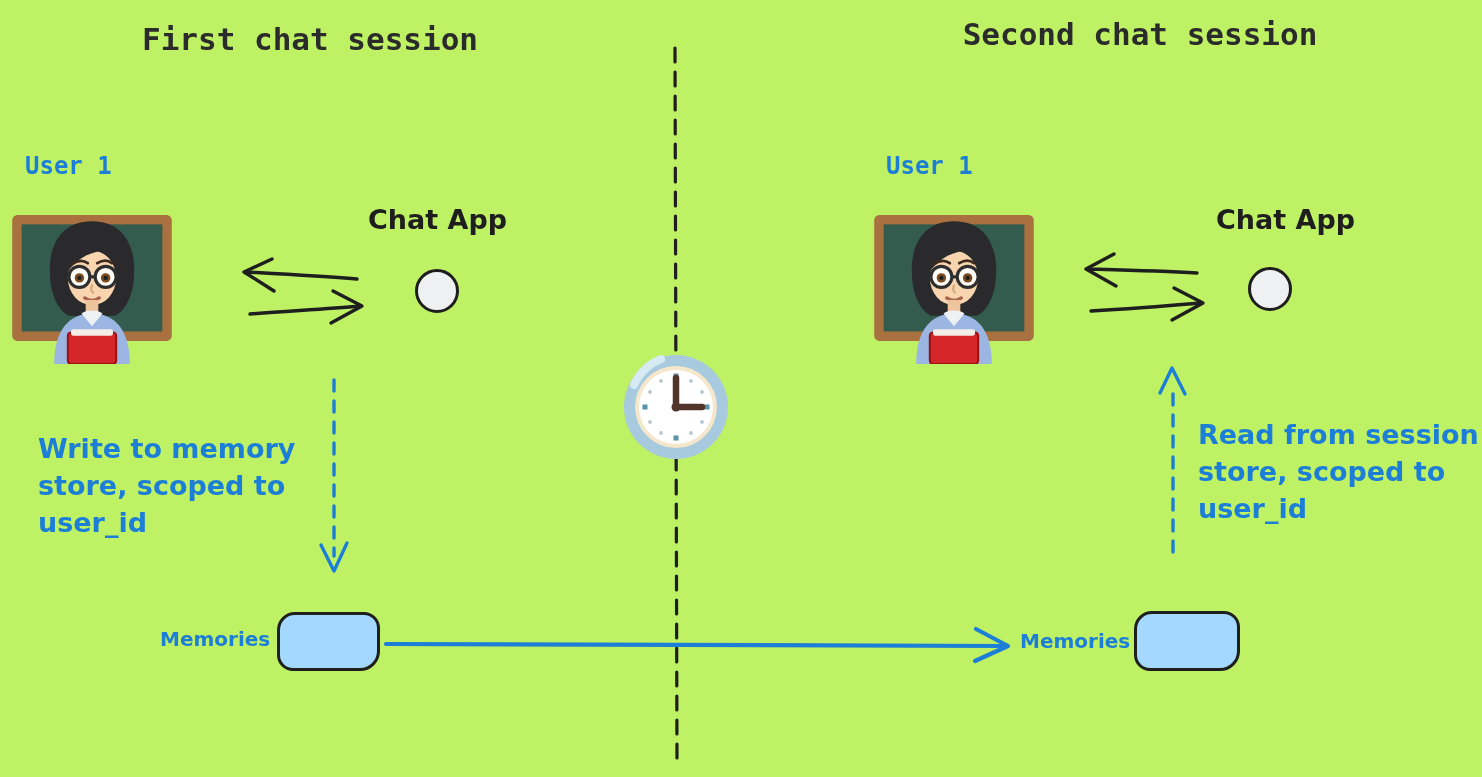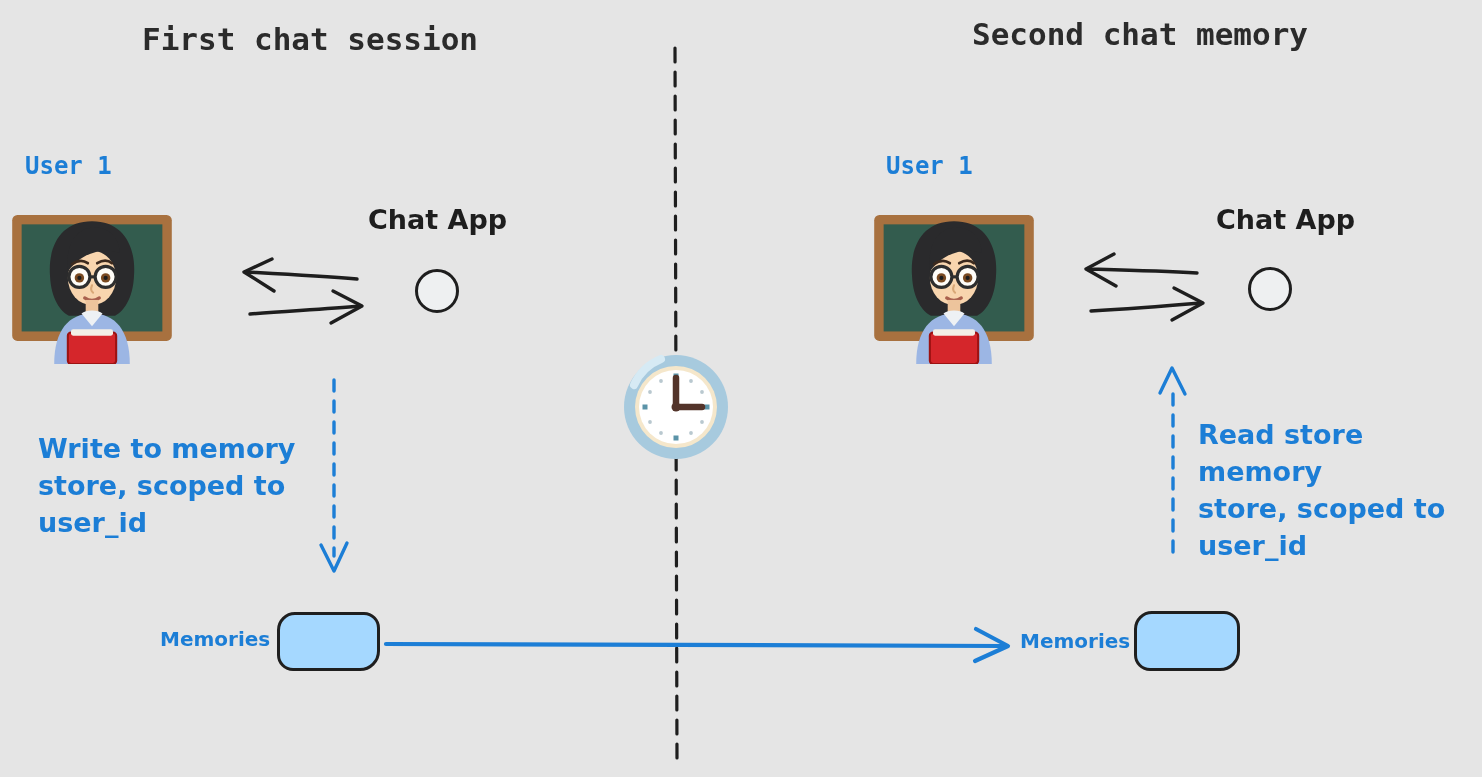--- a/index.html
+++ b/index.html
@@ -1,17 +1,17 @@
 <!DOCTYPE html>
 <html><head>
 <meta charset="utf-8">
 <style>
   html,body{margin:0;padding:0;background:#ffffff;}
   .canvas{
-    position:relative;width:1482px;height:777px;background:#e5e5e5;overflow:hidden;
+    position:relative;width:1482px;height:777px;background:#bef264;overflow:hidden;
     font-family:"DejaVu Sans", sans-serif;
   }
   .abs{position:absolute;}
   .mono-title{
     font-family:"DejaVu Sans Mono", monospace;font-weight:bold;font-size:31px;
     color:#2b2b2b;text-align:center;letter-spacing:0px;white-space:nowrap;
   }
   .user-label{
     font-family:"DejaVu Sans Mono", monospace;font-weight:bold;font-size:24px;
     color:#1c7ed6;white-space:nowrap;
@@ -67,21 +67,21 @@
       <path d="M1160 393 L1172 368 L1185 394"></path>
     </g>
 
     <g stroke="#1c7ed6" stroke-width="4.2" fill="none" stroke-linecap="round" stroke-linejoin="round">
       <path d="M386 644 L1004 646"></path>
       <path d="M976 629 L1008 646 L975 661"></path>
     </g>
   </svg>
 
   <div class="abs mono-title top-layer" style="left:115px;top:21px;width:390px;">First chat session</div>
-  <div class="abs mono-title top-layer" style="left:945px;top:16px;width:390px;">Second chat memory</div>
+  <div class="abs mono-title top-layer" style="left:945px;top:16px;width:390px;">Second chat session</div>
 
   <div class="abs user-label top-layer" style="left:25px;top:152px;">User 1</div>
 
   <div class="abs top-layer" style="left:8px;top:196px;width:168px;height:168px;">
     <svg viewBox="0 0 160 160" width="168" height="168">
       <rect x="4" y="18" width="152" height="120" rx="5" fill="#a8713f"></rect>
       <rect x="13" y="27" width="134" height="102" fill="#335c4e"></rect>
       <path d="M80 24 C50 24 38 48 40 76 C41 98 50 110 58 114 L102 114 C110 110 119 98 120 76 C122 48 110 24 80 24 Z" fill="#2a2a2c"></path>
       <ellipse cx="80" cy="78" rx="23" ry="26" fill="#f8d5ae"></ellipse>
       <path d="M57 72 C54 42 68 30 82 30 C100 30 107 44 106 54 C92 49 70 53 57 72 Z" fill="#2a2a2c"></path>
@@ -170,21 +170,21 @@
       <rect x="57" y="130" width="46" height="30" rx="3" fill="#d5262b" stroke="#9c1212" stroke-width="2"></rect>
       <rect x="60" y="127" width="40" height="6" rx="2" fill="#f3efe6"></rect>
     </svg>
   </div>
 
   <div class="abs hand chat-app-label top-layer" style="left:1216px;top:204px;width:160px;">Chat App</div>
 
   <div class="abs node-circle top-layer" style="left:1248px;top:267px;"></div>
 
   <div class="abs note top-layer" style="left:1198px;top:416px;width:284px;">
-    <div>Read store memory</div>
+    <div>Read from session</div>
     <div>store, scoped to</div>
     <div>user_id</div>
   </div>
 
   <div class="abs memories-label top-layer" style="left:1020px;top:629px;width:100px;">Memories</div>
 
   <div class="abs memory-box top-layer" style="left:1134px;top:611px;width:106px;height:60px;"></div>
 
 </div>
 

